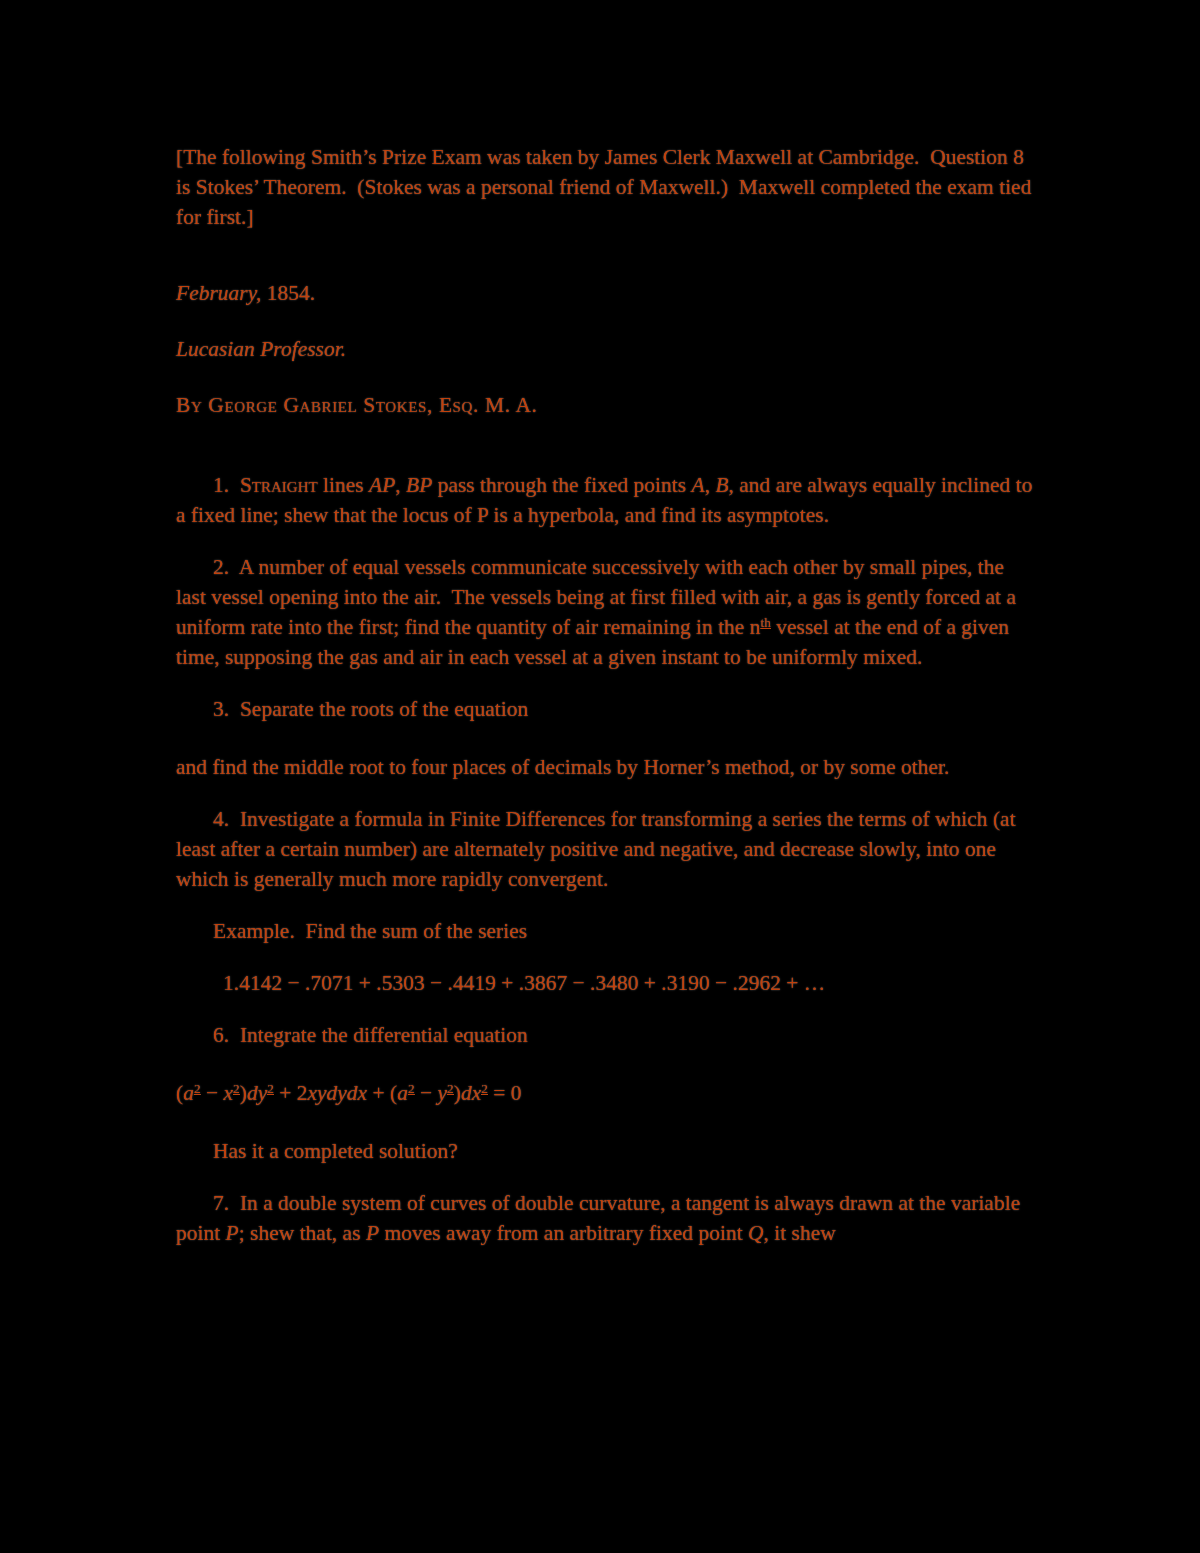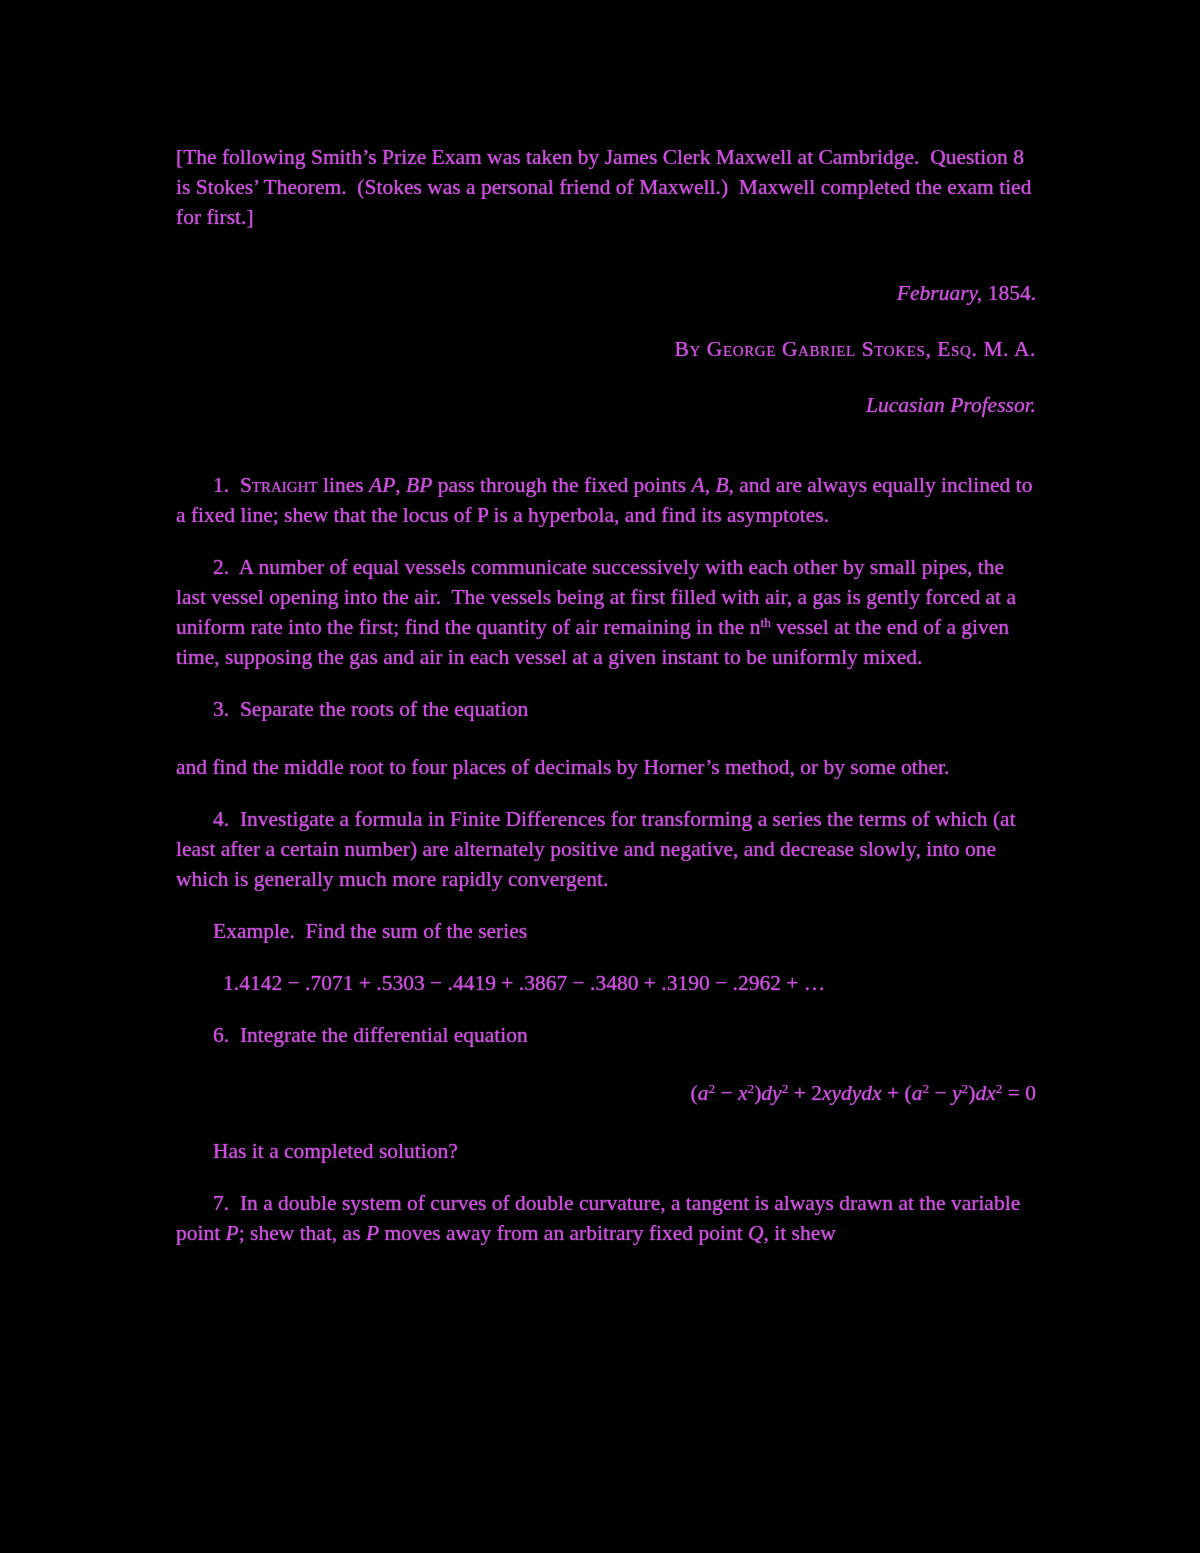--- a/index.html
+++ b/index.html
@@ -7,21 +7,21 @@
     padding: 0;
     background: #000000;
   }
   .page {
     position: relative;
     width: 1200px;
     height: 1553px;
     background: #000000;
     overflow: hidden;
     font-family: "Liberation Serif", "DejaVu Serif", serif;
-    color: #d946ef;
+    color: #c2410c;
   }
   .content {
     box-sizing: border-box;
     width: 860px;
     margin-left: 176px;
     padding-top: 142px;
     font-size: 21.5px;
     line-height: 30px;
     text-shadow: 0 0 1.5px rgba(235,235,235,0.55);
   }
@@ -30,51 +30,52 @@
     white-space: pre-wrap;
     text-align: left;
   }
   .first {
     margin-top: 0;
   }
   .indent {
     text-indent: 37px;
   }
   .center {
-    text-align: right;
+    text-align: left;
   }
   .date-line   { margin-top: 46px; }
   .byline      { margin-top: 26px; letter-spacing: 0.6px; }
   .prof-line   { margin-top: 26px; }
   .q1          { margin-top: 50px; }
   .eq          { margin-top: 28px; margin-bottom: 0; }
   .after-eq    { margin-top: 28px; }
   .series      { padding-left: 47px; }
   .run-i  { font-style: italic; }
   .run-sc { font-variant: small-caps; }
   .run-sup {
     font-size: 0.62em;
     position: relative;
     top: -0.52em;
     line-height: 0;
+    text-decoration: underline;
   }
 </style>
 </head>
 <body>
 
 <div class="page">
   <div class="content">
 
     <p class="para first"><span>[The following Smith’s Prize Exam was taken by James Clerk Maxwell at Cambridge.  Question 8 is Stokes’ Theorem.  (Stokes was a personal friend of Maxwell.)  Maxwell completed the exam tied for first.]</span></p>
 
     <p class="para center date-line"><span class="run-i">February,</span><span> 1854.</span></p>
 
+    <p class="para center prof-line"><span class="run-i">Lucasian Professor.</span></p>
+
     <p class="para center byline"><span class="run-sc">By George Gabriel Stokes, Esq. M. A.</span></p>
-
-    <p class="para center prof-line"><span class="run-i">Lucasian Professor.</span></p>
 
     <p class="para indent q1"><span>1.  </span><span class="run-sc">Straight</span><span> lines </span><span class="run-i">AP</span><span>, </span><span class="run-i">BP</span><span> pass through the fixed points </span><span class="run-i">A</span><span>, </span><span class="run-i">B</span><span>, and are always equally inclined to a fixed line; shew that the locus of P is a hyperbola, and find its asymptotes.</span></p>
 
     <p class="para indent"><span>2.  A number of equal vessels communicate successively with each other by small pipes, the last vessel opening into the air.  The vessels being at first filled with air, a gas is gently forced at a uniform rate into the first; find the quantity of air remaining in the n</span><span class="run-sup">th</span><span> vessel at the end of a given time, supposing the gas and air in each vessel at a given instant to be uniformly mixed.</span></p>
 
     <p class="para indent"><span>3.  Separate the roots of the equation</span></p>
 
 
     <p class="para after-eq"><span>and find the middle root to four places of decimals by Horner’s method, or by some other.</span></p>
 

